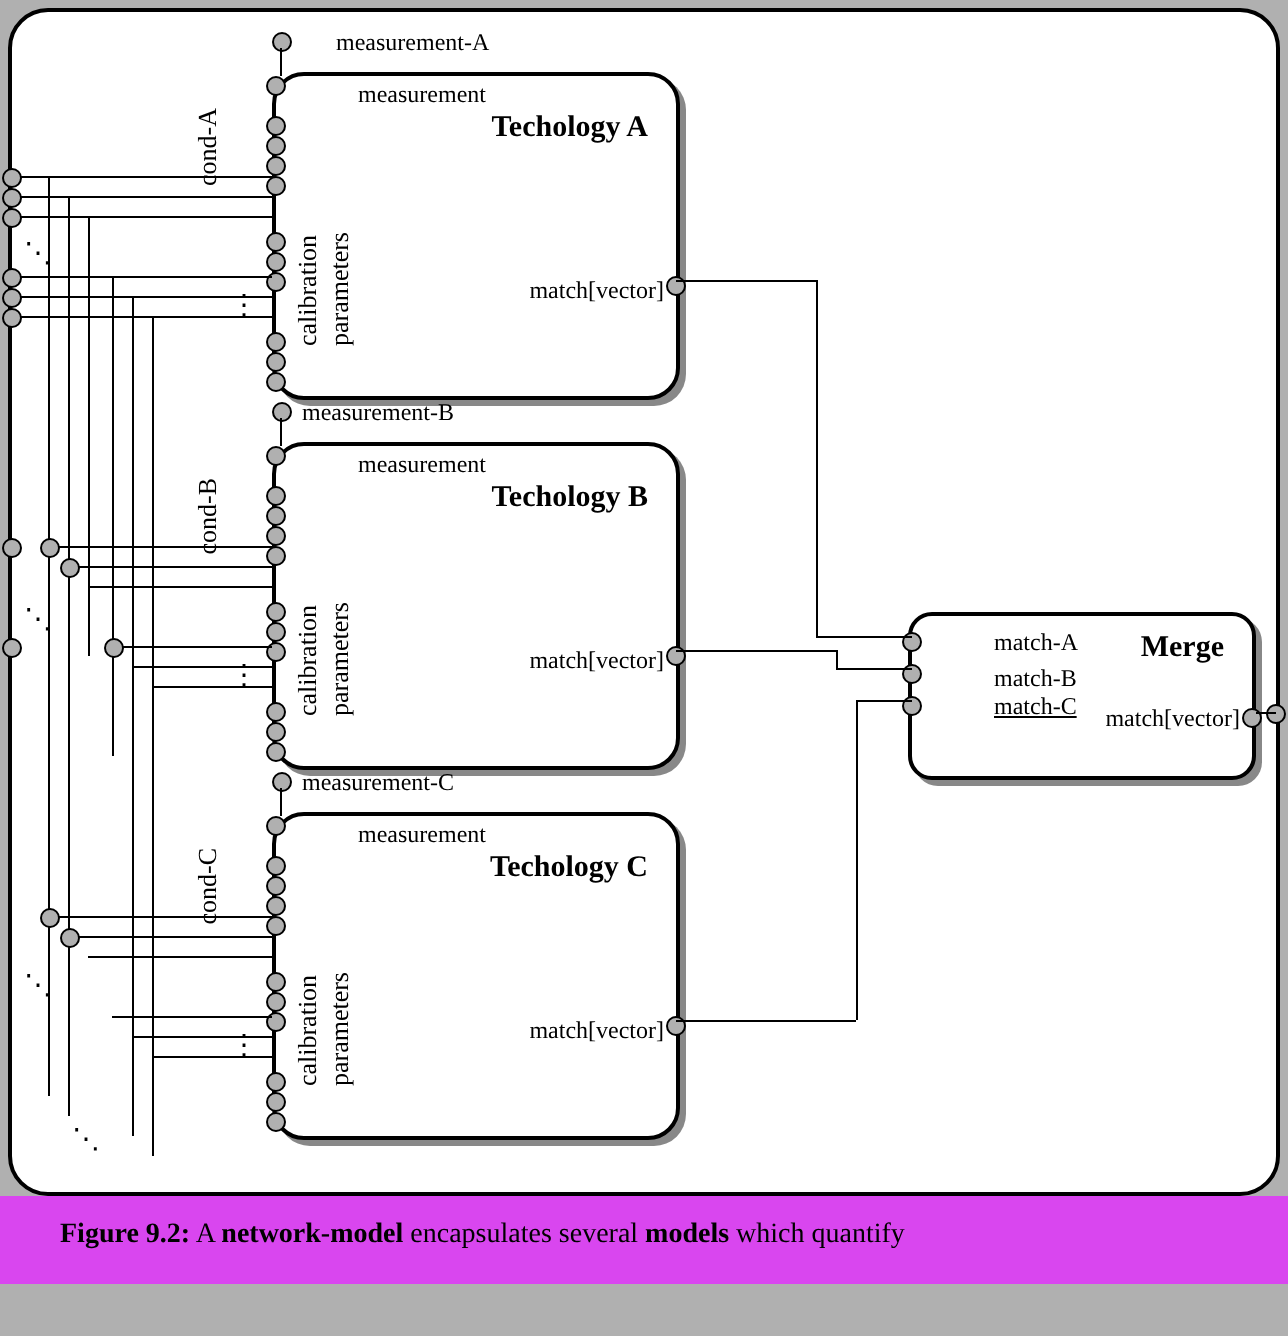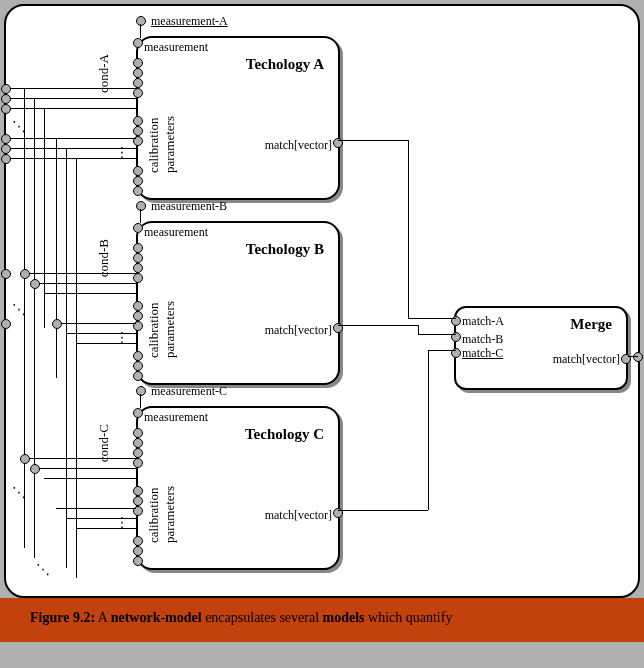--- a/index.html
+++ b/index.html
@@ -57,20 +57,21 @@
     .merge-title {
       position: absolute;
       font-weight: bold;
       font-size: 15px;
       top: 8px;
       right: 14px;
     }
     .port-label {
       position: absolute;
       font-size: 12px;
+      margin-left: 35px;
     }
     .port-label.right {
       right: 6px;
     }
     .port-label.left {
       left: 6px;
     }
     .vertical-label {
       position: absolute;
       writing-mode: vertical-rl;
@@ -101,21 +102,21 @@
       width: 2px;
       height: 20px;
     }
     .dots-indicator::before {
       content: "⋮";
       font-size: 14px;
       position: absolute;
       left: -3px;
     }
     .caption {
-      background: #c2410c;
+      background: #d946ef;
       padding: 12px 30px 16px 30px;
       font-size: 14px;
       color: #000;
     }
     .caption-label {
       font-weight: bold;
     }
     .caption-body {
       display: block;
       padding-left: 82px;
@@ -154,21 +155,21 @@
     <div class="dot" style="left:-5px; top:78px;"></div>
     <div class="dot" style="left:-5px; top:88px;"></div>
     <div class="dot" style="left:-5px; top:98px;"></div>
     <div class="dot" style="left:-5px; top:128px;"></div>
     <div class="dot" style="left:-5px; top:138px;"></div>
     <div class="dot" style="left:-5px; top:148px;"></div>
 
     <div class="dot" style="right:-5px; top:100px;"></div>
     <div class="dots-indicator" style="left:-20px; top:106px;"></div>
   </div>
-  <div class="ext-label" style="left:145px; top:8px;text-decoration:underline;">measurement-A</div>
+  <div class="ext-label" style="left:162px; top:8px;">measurement-A</div>
   <div class="dot" style="left:130px; top:10px;"></div>
   <div class="line vline" style="left:134px; top:18px; height:14px;"></div>
   <div class="vertical-label" style="left:90px; top:48px;">cond-A</div>
 
   <div class="tech-box" style="top:215px;">
     <div class="box-title">Techology B</div>
     <div class="port-label left" style="top:2px;">measurement</div>
     <div class="vertical-label" style="left:8px; top:78px;">
       <span style="white-space:pre;">calibration
 parameters</span>

